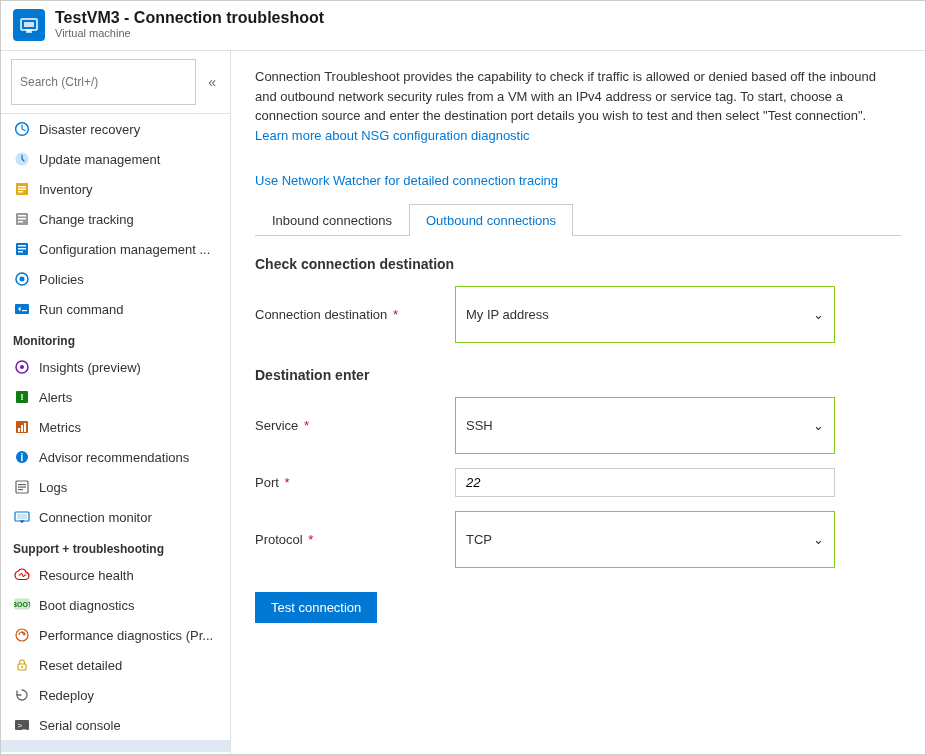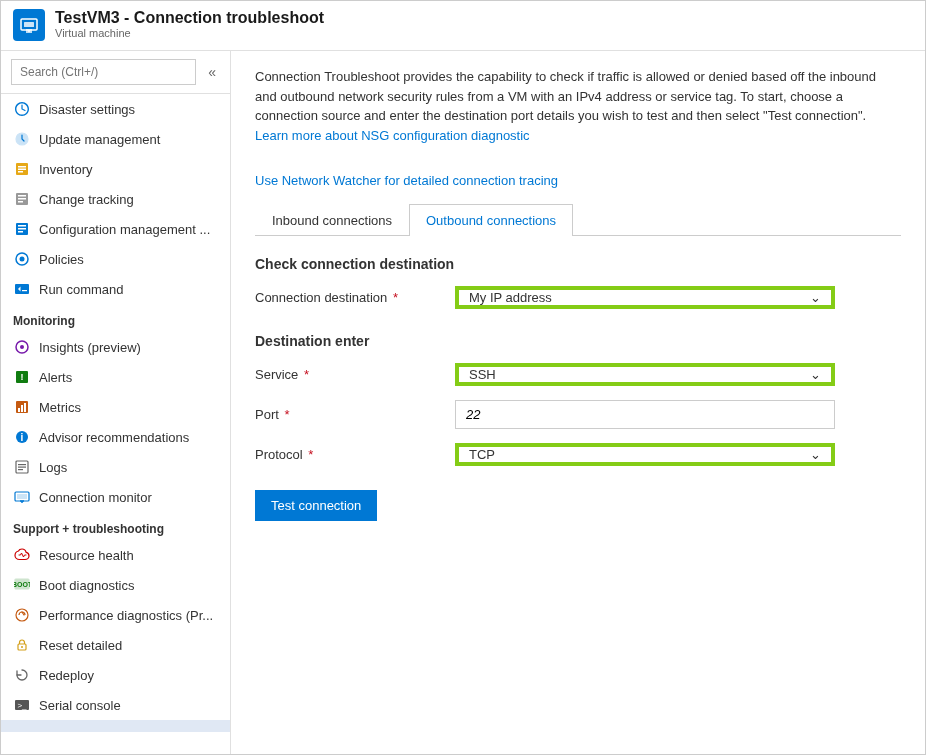--- a/index.html
+++ b/index.html
@@ -14,21 +14,21 @@
     .header-title { font-size: 16px; font-weight: 600; color: #1a1a1a; }
     .header-subtitle { font-size: 11px; color: #666; }
     
     
     .main-layout { display: flex; flex: 1; overflow: hidden; }
     
     
     .sidebar { width: 230px; border-right: 1px solid #e0e0e0; overflow-y: auto; background: #fff; flex-shrink: 0; }
     
     .search-box { display: flex; align-items: center; padding: 8px 10px; border-bottom: 1px solid #e0e0e0; }
-    .search-box input { flex: 1; border: 1px solid #ccc; padding: 5px 8px; font-size: 12px; outline: none; }
+    .search-box input { flex: 1; border: 1px solid #ccc; padding: 15px 8px; font-size: 12px; outline: none; }
     .collapse-btn { margin-left: 8px; cursor: pointer; color: #666; font-size: 14px; padding: 2px 4px; }
     
     .sidebar-section-label { font-size: 12px; font-weight: 700; color: #333; padding: 10px 12px 4px 12px; }
     
     .sidebar-item { display: flex; align-items: center; padding: 6px 12px; cursor: pointer; color: #333; font-size: 13px; }
     .sidebar-item.active { background: #e0e8f4; color: #0078d4; }
     .sidebar-item .icon { width: 18px; height: 18px; margin-right: 8px; flex-shrink: 0; display: flex; align-items: center; justify-content: center; }
     
     
     .content { flex: 1; overflow-y: auto; padding: 16px 24px; }
@@ -45,21 +45,21 @@
     
     
     .form-section-title { font-size: 14px; font-weight: 600; color: #333; margin-bottom: 14px; }
     .form-section { margin-bottom: 24px; }
     
     .form-row { display: flex; align-items: center; margin-bottom: 14px; }
     .form-label { width: 200px; font-size: 13px; color: #333; flex-shrink: 0; }
     .required-star { color: #c50f1f; margin-left: 2px; }
     .form-control { flex: 1; max-width: 380px; }
     
-    .select-control { width: 100%; border: 4px solid #84cc16; padding: 0 10px; font-size: 13px; background: #fff; cursor: pointer; display: flex; align-items: center; justify-content: space-between; }
+    .select-control { width: 100%; border: 1px solid #84cc16; padding: 20px 10px; font-size: 13px; background: #fff; cursor: pointer; display: flex; align-items: center; justify-content: space-between; }
     
     .input-control { width: 100%; border: 1px solid #ccc; padding: 6px 10px; font-size: 13px; outline: none; font-style: italic; }
     
     .btn-primary { background: #0078d4; color: white; border: none; padding: 8px 16px; font-size: 13px; cursor: pointer; font-weight: 500; }
     
     
     .sidebar::-webkit-scrollbar { width: 6px; }
     .sidebar::-webkit-scrollbar-track { background: #f1f1f1; }
     .sidebar::-webkit-scrollbar-thumb { background: #c1c1c1; }
   </style>
@@ -94,21 +94,21 @@
       </div>
 
       <div>
         <div class="sidebar-item">
           <span class="icon">
             <svg width="16" height="16" viewBox="0 0 16 16">
                 <path d="M8 1C4.13 1 1 4.13 1 8s3.13 7 7 7 7-3.13 7-7-3.13-7-7-7zm0 12.6c-3.09 0-5.6-2.51-5.6-5.6S4.91 2.4 8 2.4s5.6 2.51 5.6 5.6-2.51 5.6-5.6 5.6z" fill="#0078d4"></path>
                 <path d="M8 4v4l3 1.5" stroke="#0078d4" stroke-width="1.2" fill="none" stroke-linecap="round"></path>
               </svg>
           </span>
-          <span>Disaster settings</span>
+          <span>Disaster recovery</span>
         </div>
         <div class="sidebar-item">
           <span class="icon">
             <svg width="16" height="16" viewBox="0 0 16 16">
                 <circle cx="8" cy="8" r="6" fill="#0078d4" opacity="0.2" stroke="#0078d4" stroke-width="1.2"></circle>
                 <path d="M8 4v4l2 2" stroke="#0078d4" stroke-width="1.2" fill="none" stroke-linecap="round"></path>
               </svg>
           </span>
           <span>Update management</span>
         </div>

